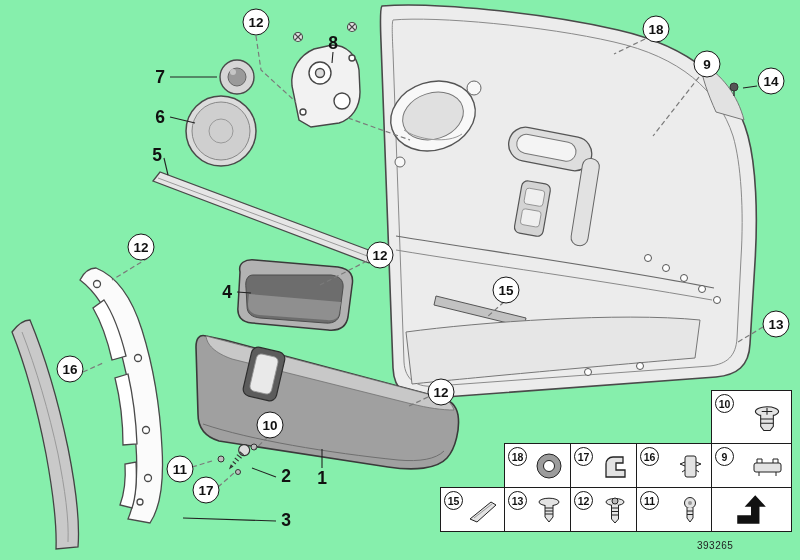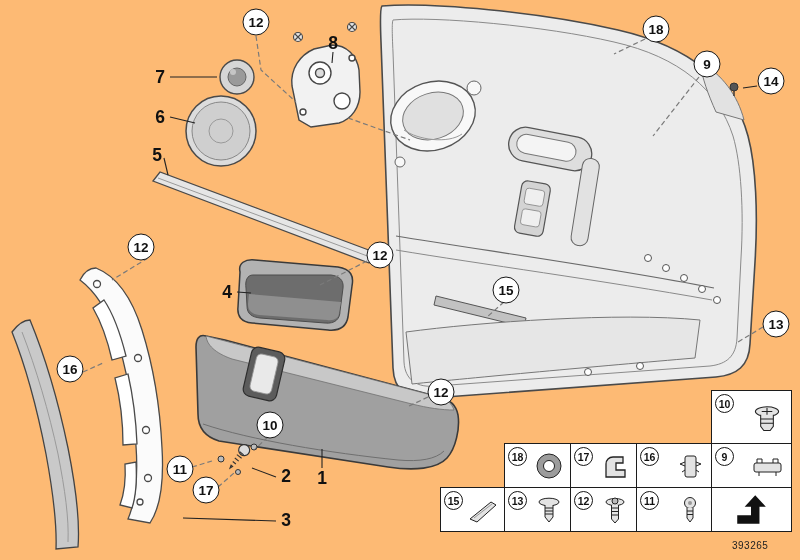--- a/index.html
+++ b/index.html
@@ -1,32 +1,32 @@
 <!DOCTYPE html>
 <html><head>
 <meta charset="utf-8">
 <style>
   html,body{margin:0;padding:0;background:#ffffff;}
-  #stage{position:relative;width:800px;height:560px;background:#fdba74;overflow:hidden;
+  #stage{position:relative;width:800px;height:560px;background:#86efac;overflow:hidden;
          font-family:"Liberation Sans",sans-serif;color:#111;}
   #art{position:absolute;left:0;top:0;}
   
   .callout-circled{position:absolute;width:27px;height:27px;box-sizing:border-box;
     border:1.8px solid #161616;border-radius:50%;background:#fff;z-index:6;
     display:flex;align-items:center;justify-content:center;
     font-size:13.5px;font-weight:bold;transform:translate(-50%,-50%);cursor:pointer;}
   .callout-plain{position:absolute;z-index:6;font-size:17.5px;font-weight:bold;
     transform:translate(-50%,-50%);cursor:pointer;}
   
   .cell{position:absolute;box-sizing:border-box;border:1px solid #1c1c1c;background:#fff;z-index:5;}
   .cell .num{position:absolute;top:3px;left:3px;width:19px;height:19px;box-sizing:border-box;
     border:1.4px solid #161616;border-radius:50%;background:#fff;
     display:flex;align-items:center;justify-content:center;font-size:10.5px;font-weight:bold;}
   .cell svg.cell-icon{position:absolute;right:5px;bottom:4px;}
-  #diagram-number{position:absolute;left:732px;top:540px;font-size:10px;letter-spacing:0.5px;
+  #diagram-number{position:absolute;left:697px;top:540px;font-size:10px;letter-spacing:0.5px;
     color:#222;z-index:5;}
 </style>
 </head>
 <body>
 
 <div id="stage">
 
   <svg id="art" width="800" height="560" viewBox="0 0 800 560">
 
     <g>

